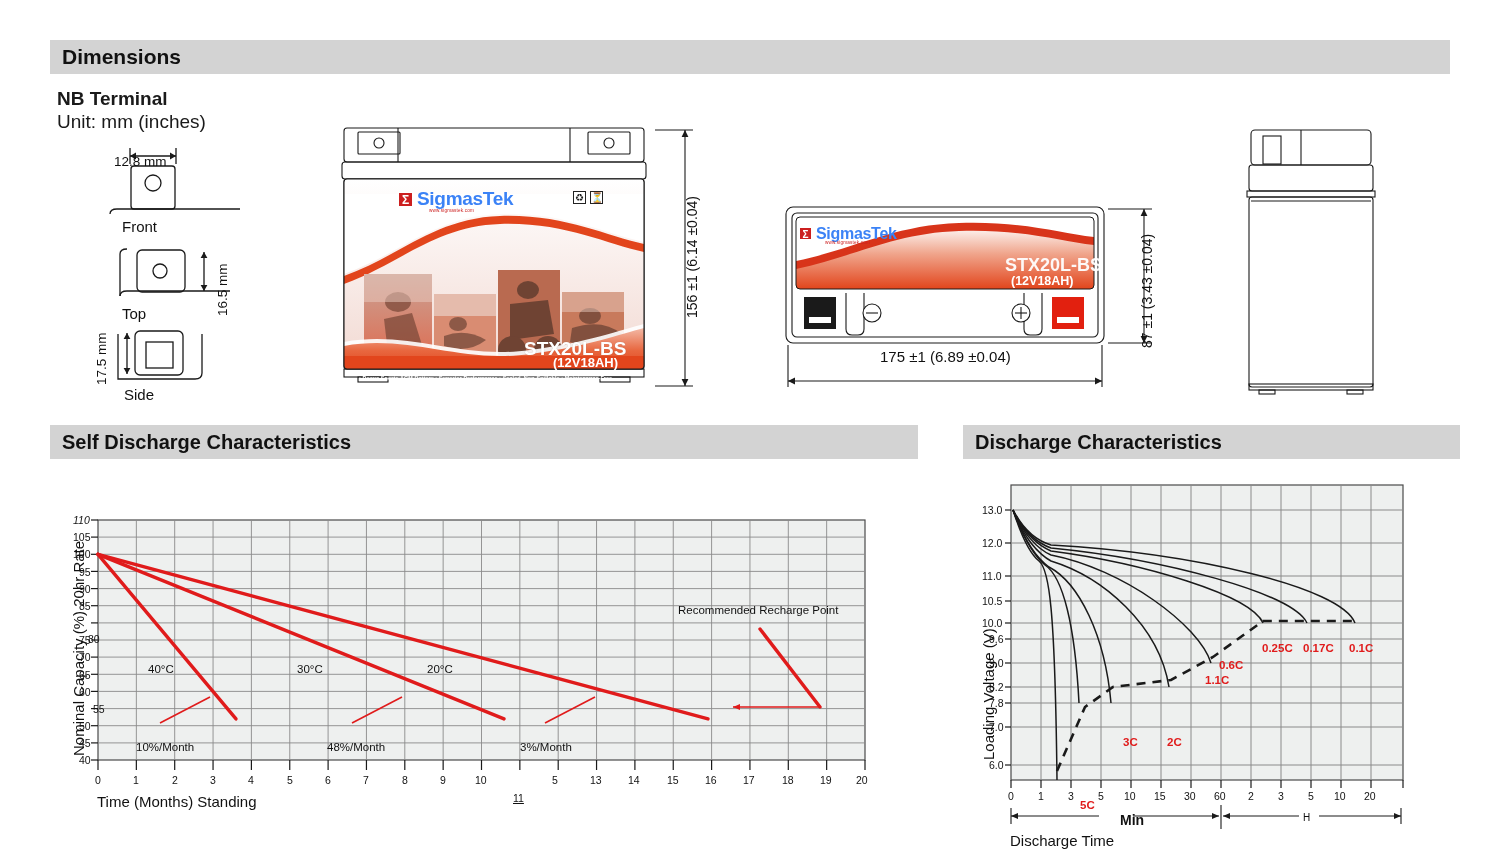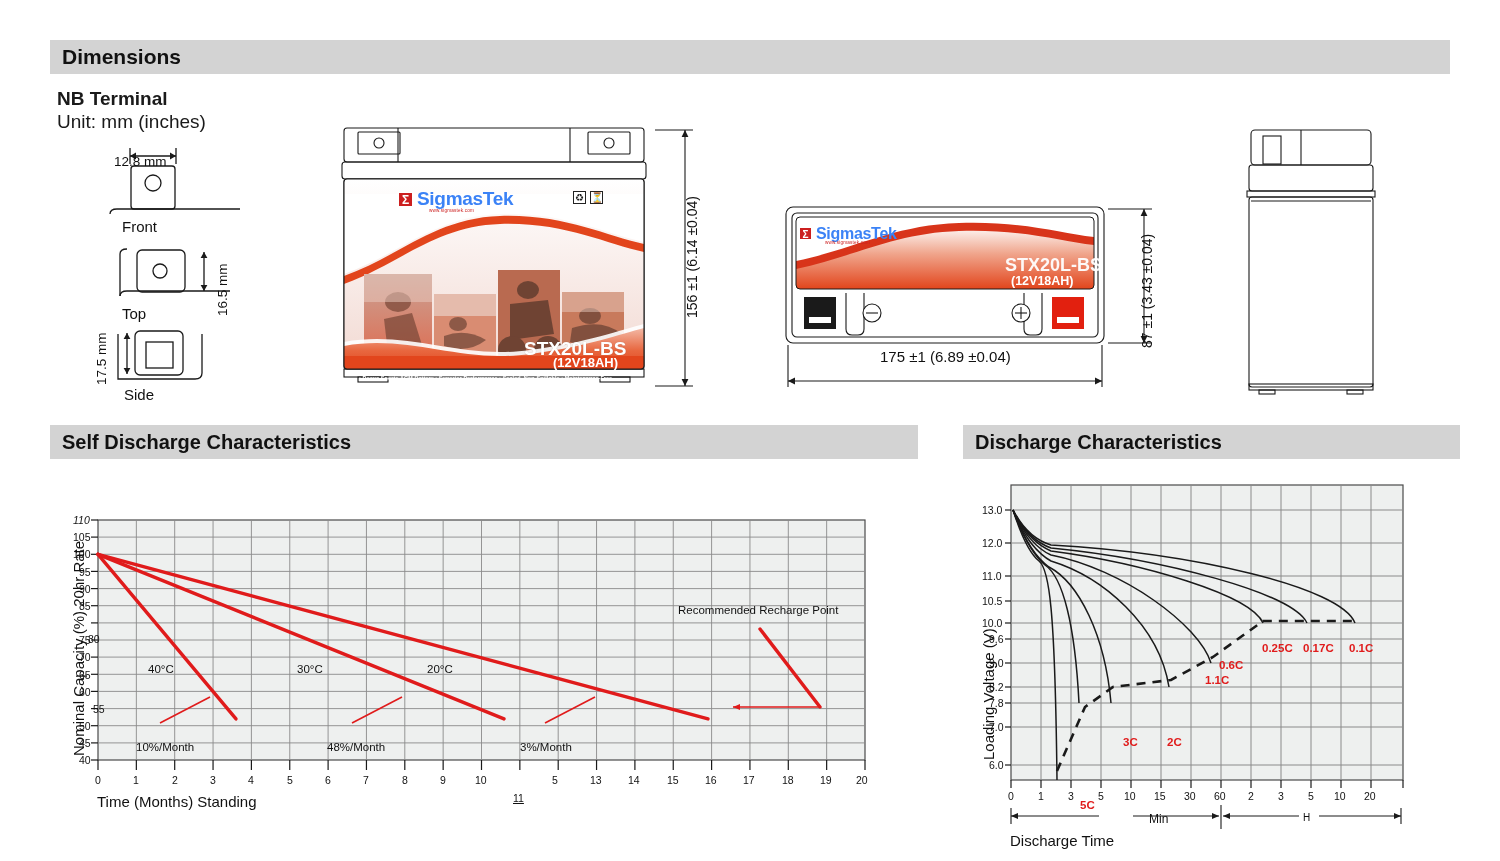--- a/index.html
+++ b/index.html
@@ -598,21 +598,21 @@
       <line x1="210" y1="0" x2="210" y2="24"></line>
       <line x1="212" y1="11" x2="390" y2="11"></line>
       <path d="M212 11 l7 -3 v6 z" fill="#1a1a1a" stroke="none"></path>
       <path d="M390 11 l-7 -3 v6 z" fill="#1a1a1a" stroke="none"></path>
       <line x1="390" y1="3" x2="390" y2="19"></line>
     </g>
     <rect x="88" y="4" width="34" height="14" fill="#ffffff"></rect>
     <rect x="288" y="4" width="20" height="14" fill="#ffffff"></rect>
   </svg>
 </div>
-<div class="tick" style="left:1149px;top:812px;font-size:12px;">Min</div>
+<div class="tick" style="left:1120px;top:812px;font-size:14px;font-weight:bold;">Min</div>
 <div class="tick" style="left:1303px;top:812px;font-size:10px;">H</div>
 
 <div class="axis-title vtext" style="left:980px;top:760px;transform:rotate(-90deg);">Loading  Voltage (V)</div>
 <div class="axis-title" style="left:1010px;top:832px;">Discharge Time</div>
 
 <div class="ann-red" style="left:1080px;top:762px;">5C</div>
 <div class="ann-red" style="left:1123px;top:699px;">3C</div>
 <div class="ann-red" style="left:1167px;top:699px;">2C</div>
 <div class="ann-red" style="left:1205px;top:637px;">1.1C</div>
 <div class="ann-red" style="left:1219px;top:622px;">0.6C</div>

